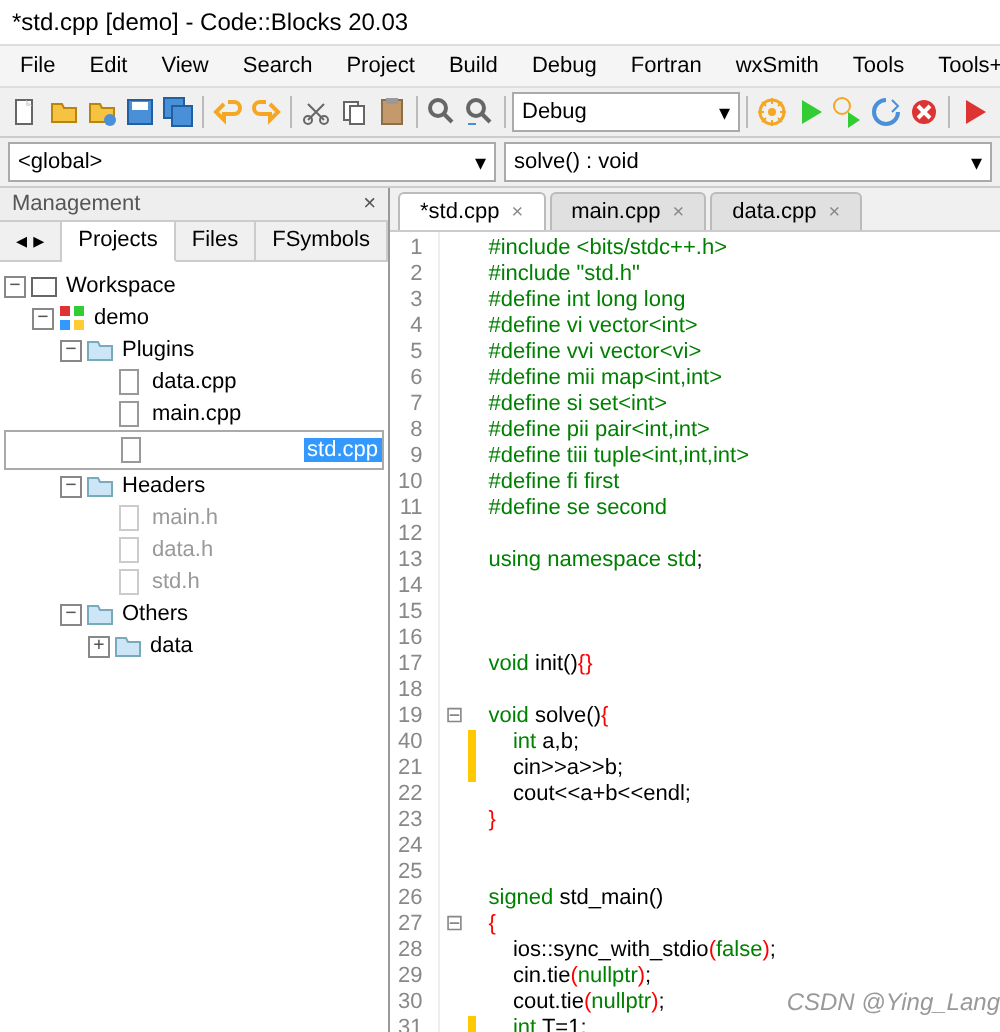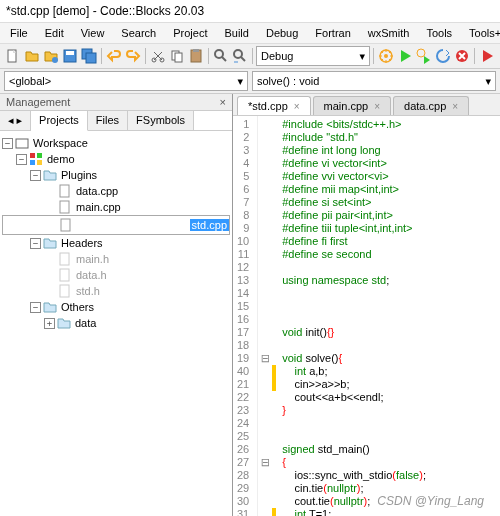--- a/index.html
+++ b/index.html
@@ -7,21 +7,21 @@
 .title{background:#fff;padding:4px 6px;font-size:12px;border-bottom:1px solid #ddd}
 .menu{background:#f5f5f5;padding:2px 4px;display:flex;gap:5px;border-bottom:1px solid #ddd}
 .menu span{padding:2px 6px;cursor:pointer}
 .tb{background:#f0f0f0;padding:2px 4px;display:flex;align-items:center;gap:1px;border-bottom:1px solid #ccc}
 .tb svg{width:16px;height:16px}
 .tbbtn{padding:1px;cursor:pointer;display:flex;align-items:center}
 .sep{width:1px;height:16px;background:#bbb;margin:0 2px}
 .sel{flex:1;border:1px solid #aaa;padding:1px 4px;background:#fff;display:flex;align-items:center;justify-content:space-between;height:20px}
 .row2{background:#f0f0f0;padding:2px 4px;display:flex;gap:4px;border-bottom:1px solid #ccc}
 .main{flex:1;display:flex;overflow:hidden}
-.mgmt{width:233px;background:#fff;border-right:1px solid #999;display:flex;flex-direction:column}
+.mgmt{width:195px;background:#fff;border-right:1px solid #999;display:flex;flex-direction:column}
 .mgmt-h{background:#eee;padding:2px 6px;display:flex;justify-content:space-between;align-items:center;border-bottom:1px solid #ccc;font-size:11px;color:#555}
 .mgmt-tabs{display:flex;border-bottom:1px solid #ccc}
 .mgmt-tab{padding:3px 8px;border-right:1px solid #ccc;background:#f0f0f0;font-size:11px}
 .mgmt-tab.act{background:#fff;border-bottom:1px solid #fff;margin-bottom:-1px}
 .tree{flex:1;padding:4px 2px;overflow:auto}
 .tn{padding:1px 0;display:flex;align-items:center;gap:2px;white-space:nowrap}
 .tn .exp{width:11px;height:11px;border:1px solid #888;display:flex;align-items:center;justify-content:center;font-size:9px;line-height:1;cursor:pointer;background:#fff;color:#555;font-family:monospace}
 .tn .ico{width:14px;height:14px;display:flex;align-items:center;justify-content:center}
 .tn .lbl{padding:0 2px}
 .tn.sel .lbl{background:#3399ff;color:#fff}
@@ -37,21 +37,21 @@
 .fold{width:14px;background:#fff;padding:2px 0;color:#888;font-size:9px;text-align:center}
 .mark{width:6px;background:#fff;padding:2px 0}
 .mark div{height:13px}
 .yel{background:#ffc800;width:4px}
 .src{flex:1;padding:2px 4px;white-space:pre}
 .src div{height:13px;line-height:13px}
 .gut div,.fold div{height:13px;line-height:13px}
 .kw{color:#008000;font-weight:normal}
 .pp{color:#008000}
 .br{color:#ff0000}
-.wm{position:absolute;right:16px;bottom:8px;color:#999;font-size:12px;font-style:italic;pointer-events:none}
+.wm{position:absolute;right:0;bottom:8px;color:#999;font-size:12px;font-style:italic;pointer-events:none}
 </style>
 </head>
 <body>
 
 <div class="title">*std.cpp [demo] - Code::Blocks 20.03</div>
 
 <div class="menu" id="menubar">
     <span>File</span>
     <span>Edit</span>
     <span>View</span>

